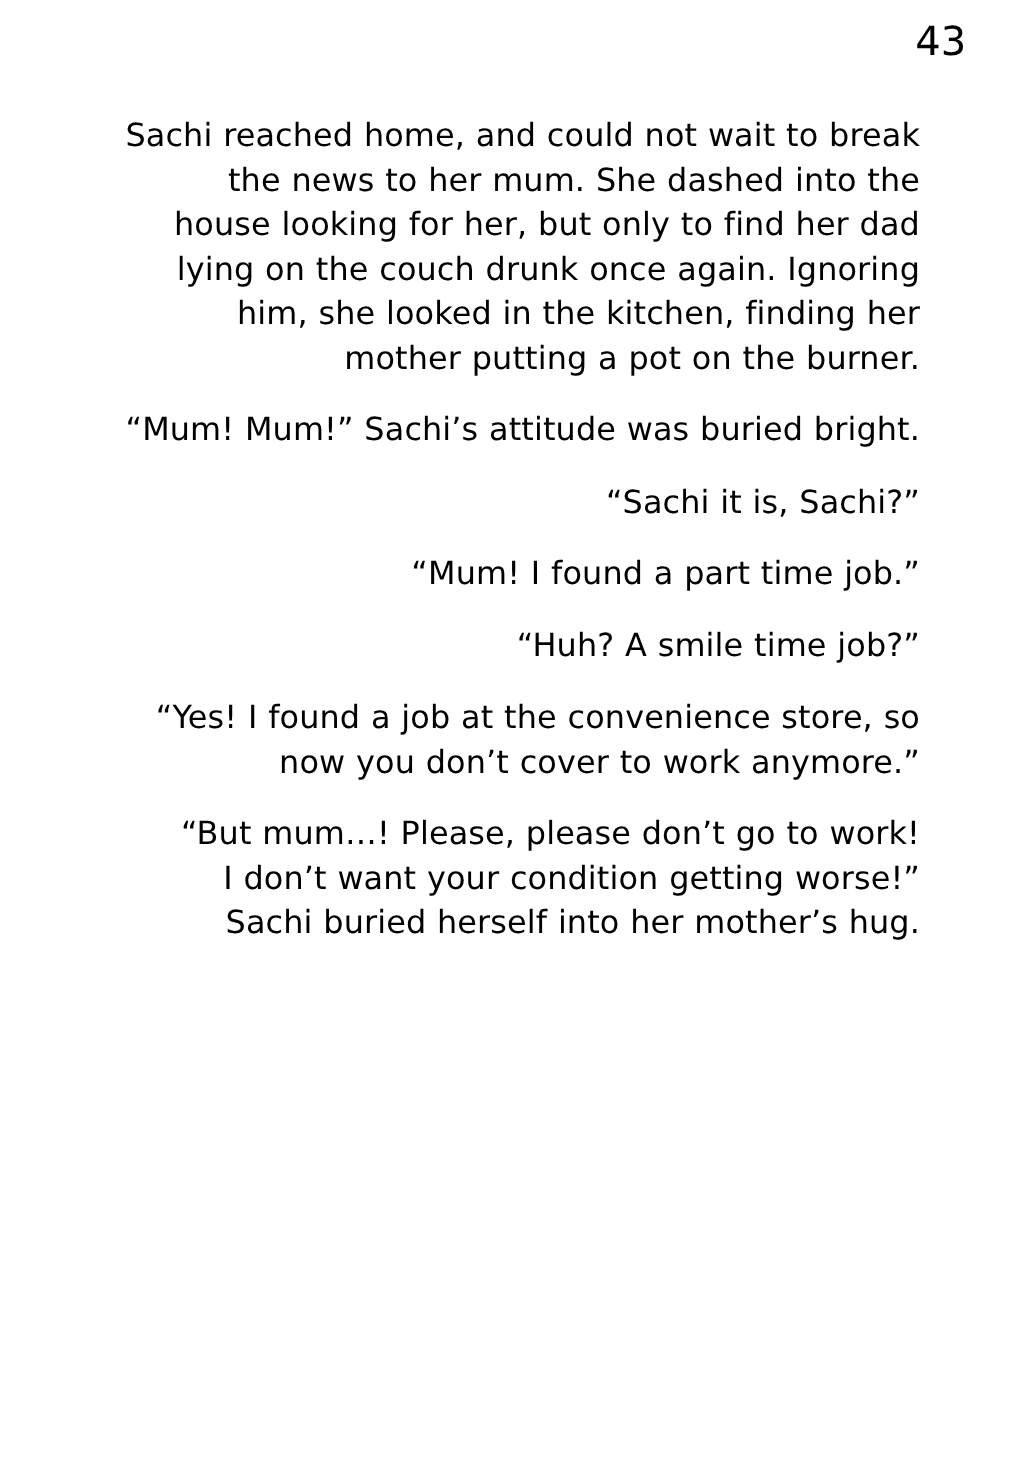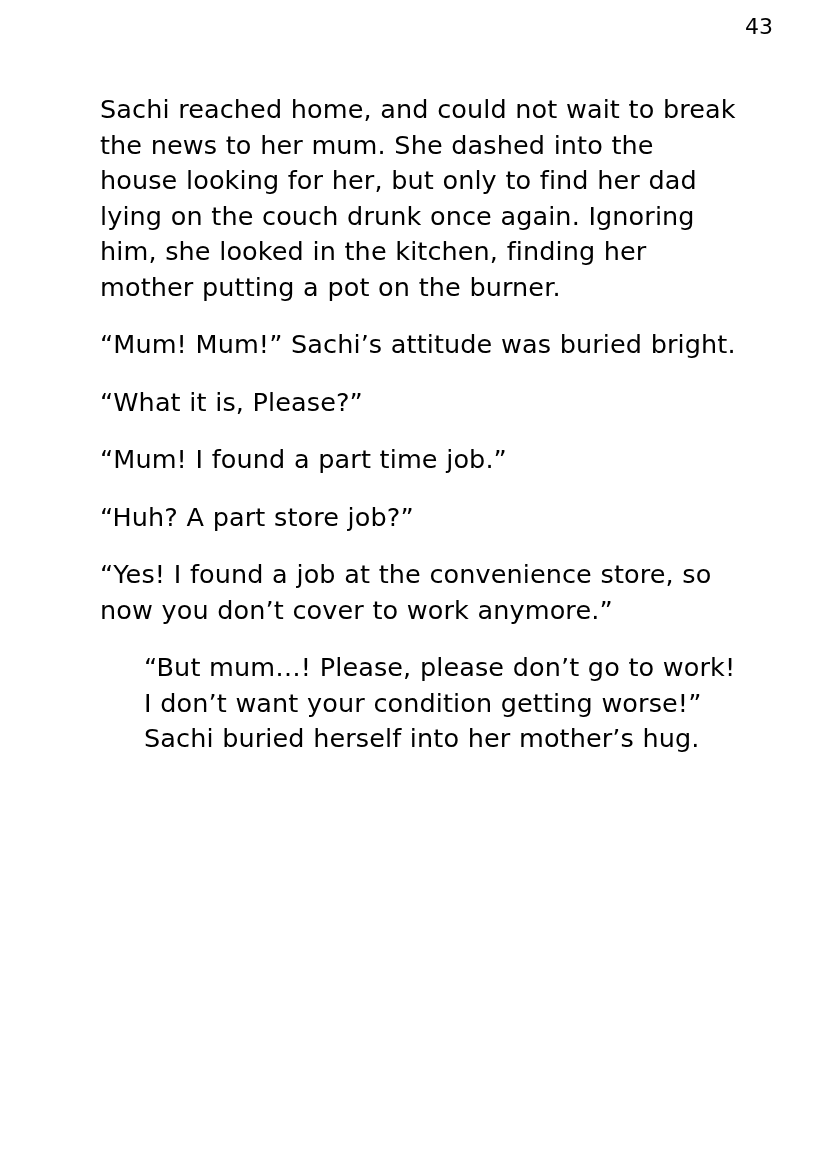--- a/index.html
+++ b/index.html
@@ -18,30 +18,31 @@
   .page {
     position: relative;
     width: 827px;
     height: 1166px;
     box-sizing: border-box;
   }
   .page-number {
     position: absolute;
     top: 14px;
     right: 54px;
-    font-size: 22px;
+    font-size: 32px;
     line-height: 1.2;
     font-family: "DejaVu Sans", sans-serif;
     color: #000;
   }
   .body-text {
     position: absolute;
     top: 92px;
     left: 100px;
     width: 636px;
+    text-align: right;
   }
   .para {
     font-size: 25.5px;
     line-height: 35.5px;
     margin: 0 0 22px 0;
     color: #000;
     letter-spacing: 0.1px;
     word-spacing: 0.4px;
   }
   .para:last-child {
@@ -52,20 +53,20 @@
 </head>
 <body>
 
 <div class="page">
 
   <div class="page-number">43</div>
 
   <div class="body-text">
     <p class="para">Sachi reached home, and could not wait to break the news to her mum. She dashed into the house looking for her, but only to find her dad lying on the couch drunk once again. Ignoring him, she looked in the kitchen, finding her mother putting a pot on the burner.</p>
     <p class="para">“Mum! Mum!” Sachi’s attitude was buried bright.</p>
-    <p class="para">“What it is, Please?”</p>
+    <p class="para">“Sachi it is, Sachi?”</p>
     <p class="para">“Mum! I found a part time job.”</p>
-    <p class="para">“Huh? A part store job?”</p>
+    <p class="para">“Huh? A smile time job?”</p>
     <p class="para"> “Yes! I found a job at the convenience store, so now you don’t cover to work anymore.”</p>
     <p class="para">“But mum…! Please, please don’t go to work! I don’t want your condition getting worse!” Sachi buried herself into her mother’s hug.</p>
   </div>
 
 </div>
 
 </body></html>

